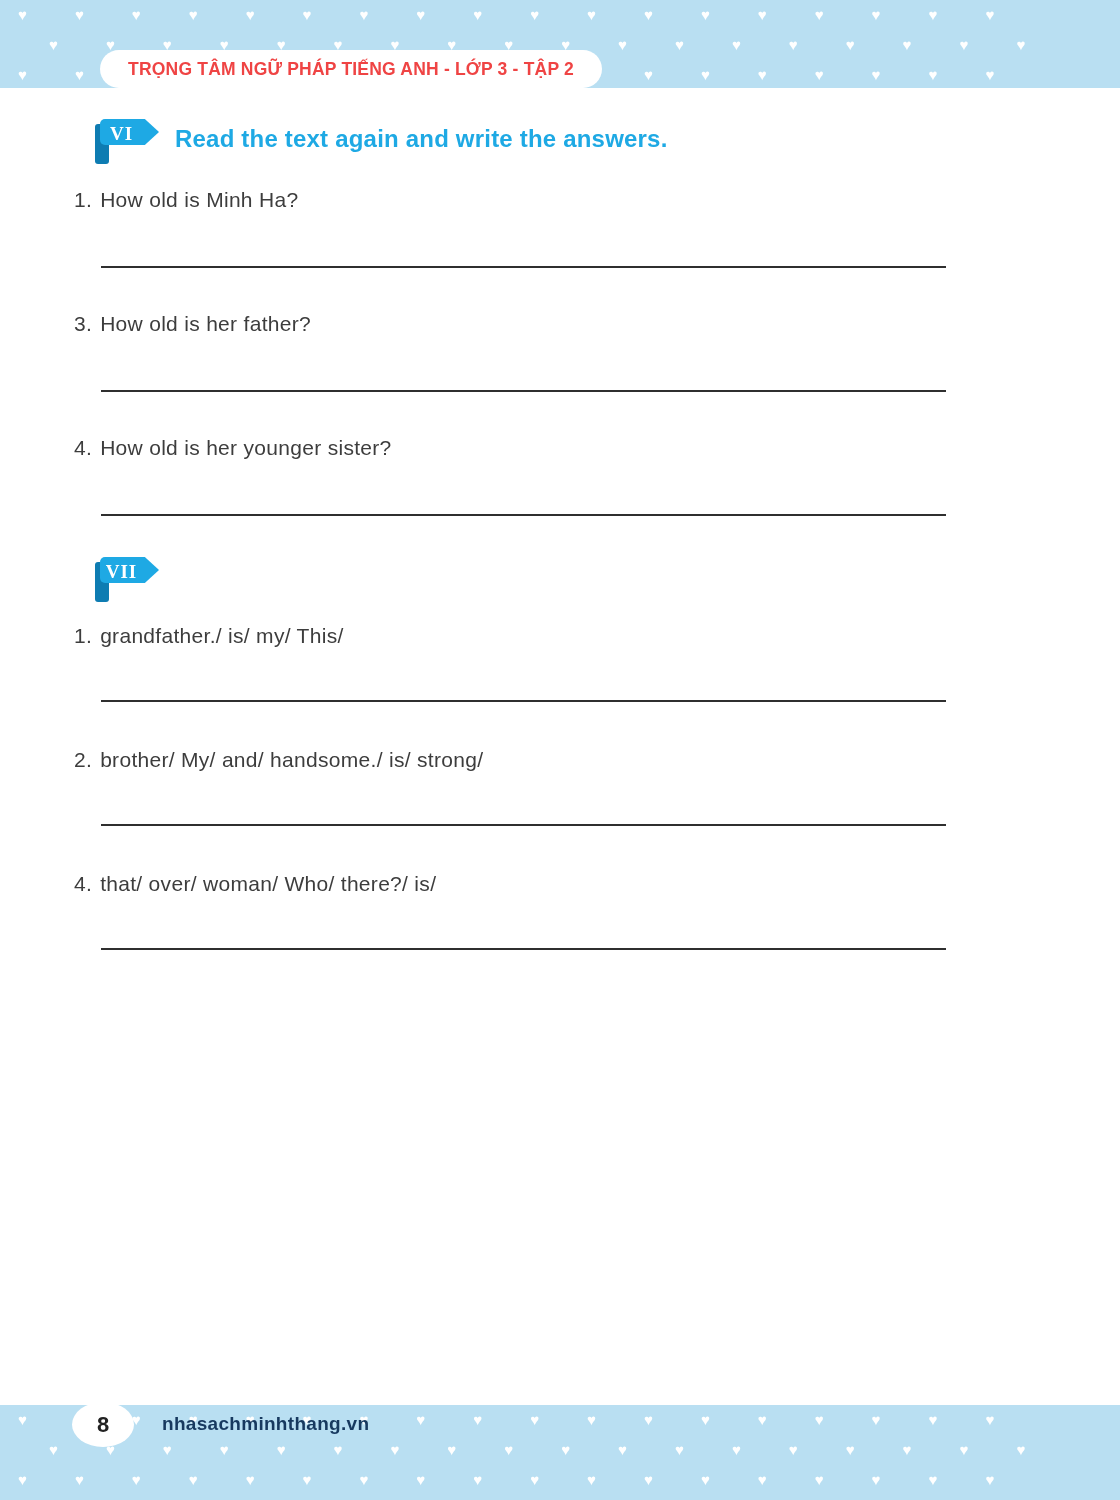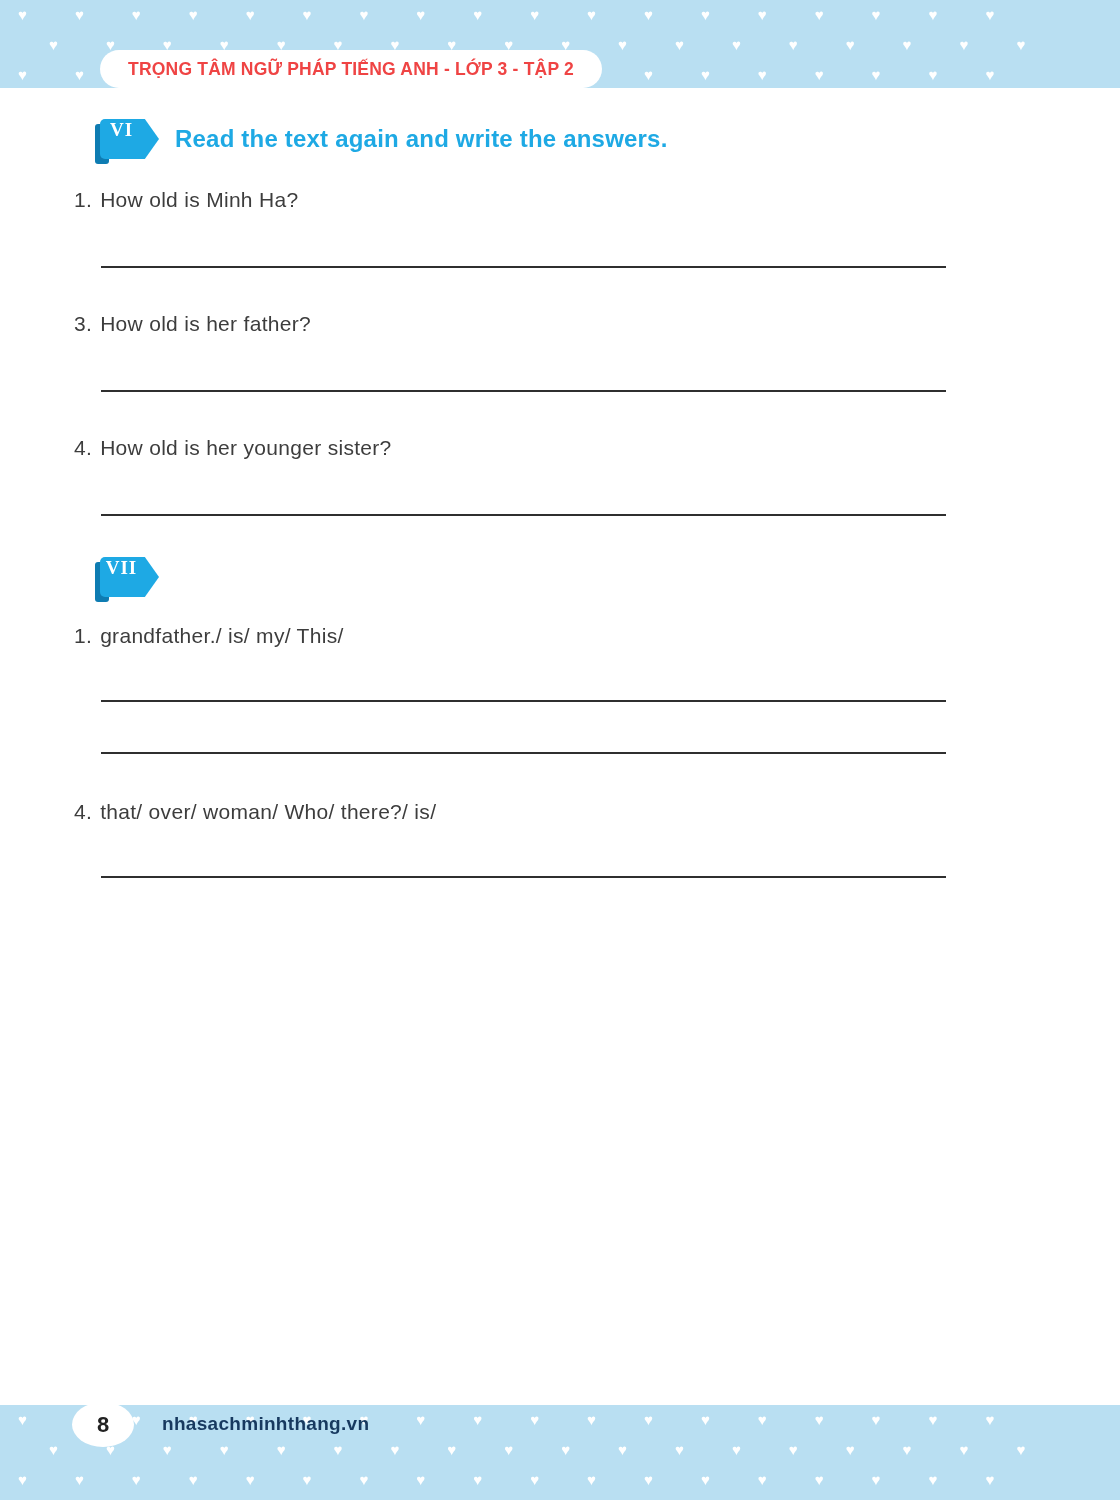--- a/index.html
+++ b/index.html
@@ -52,25 +52,25 @@
   .badge {
     position:relative; height:40px; min-width:64px;
     flex:0 0 auto;
   }
   .badge::before {           
     content:""; position:absolute; left:0; top:5px;
     width:14px; height:40px;
     background:#0e7cb2; border-radius:3px;
   }
   .badge-main {
-    position:absolute; left:5px; top:0; right:0; height:40px;
+    position:absolute; left:5px; top:0; right:0; height:26px;
     background:#1ea9e4;
     clip-path:polygon(0% 0%, 76% 0%, 100% 50%, 76% 100%, 0% 100%);
     border-radius:5px 0 0 5px;
-    display:flex; align-items:flex-start; justify-content:center;
+    display:flex; align-items:flex-end; justify-content:center;
     padding-right:16px;
   }
   .badge-main span {
     font-family:"Liberation Serif", serif;
     font-weight:bold; font-size:19px; color:#ffffff;
     letter-spacing:1px;
   }
   .section-title {
     margin-left:16px;
     font-size:24px; font-weight:bold; color:#1ea9e4;
@@ -159,20 +159,21 @@
           <span>VII</span>
         </div>
       </div>
     </div>
     <div class="items">
       <div class="item">
         <p class="q"><span class="num">1.</span><span>grandfather./ is/ my/ This/</span></p>
         <div class="answer-line"></div>
       </div>
       <div class="item">
+        <p class="q"><span class="num">2.</span><span>brother/ My/ and/ handsome./ is/ strong/</span></p>
         <div class="answer-line"></div>
       </div>
       <div class="item">
         <p class="q"><span class="num">4.</span><span>that/ over/ woman/ Who/ there?/ is/</span></p>
         <div class="answer-line"></div>
       </div>
     </div>
   </section>
 
 </div>

